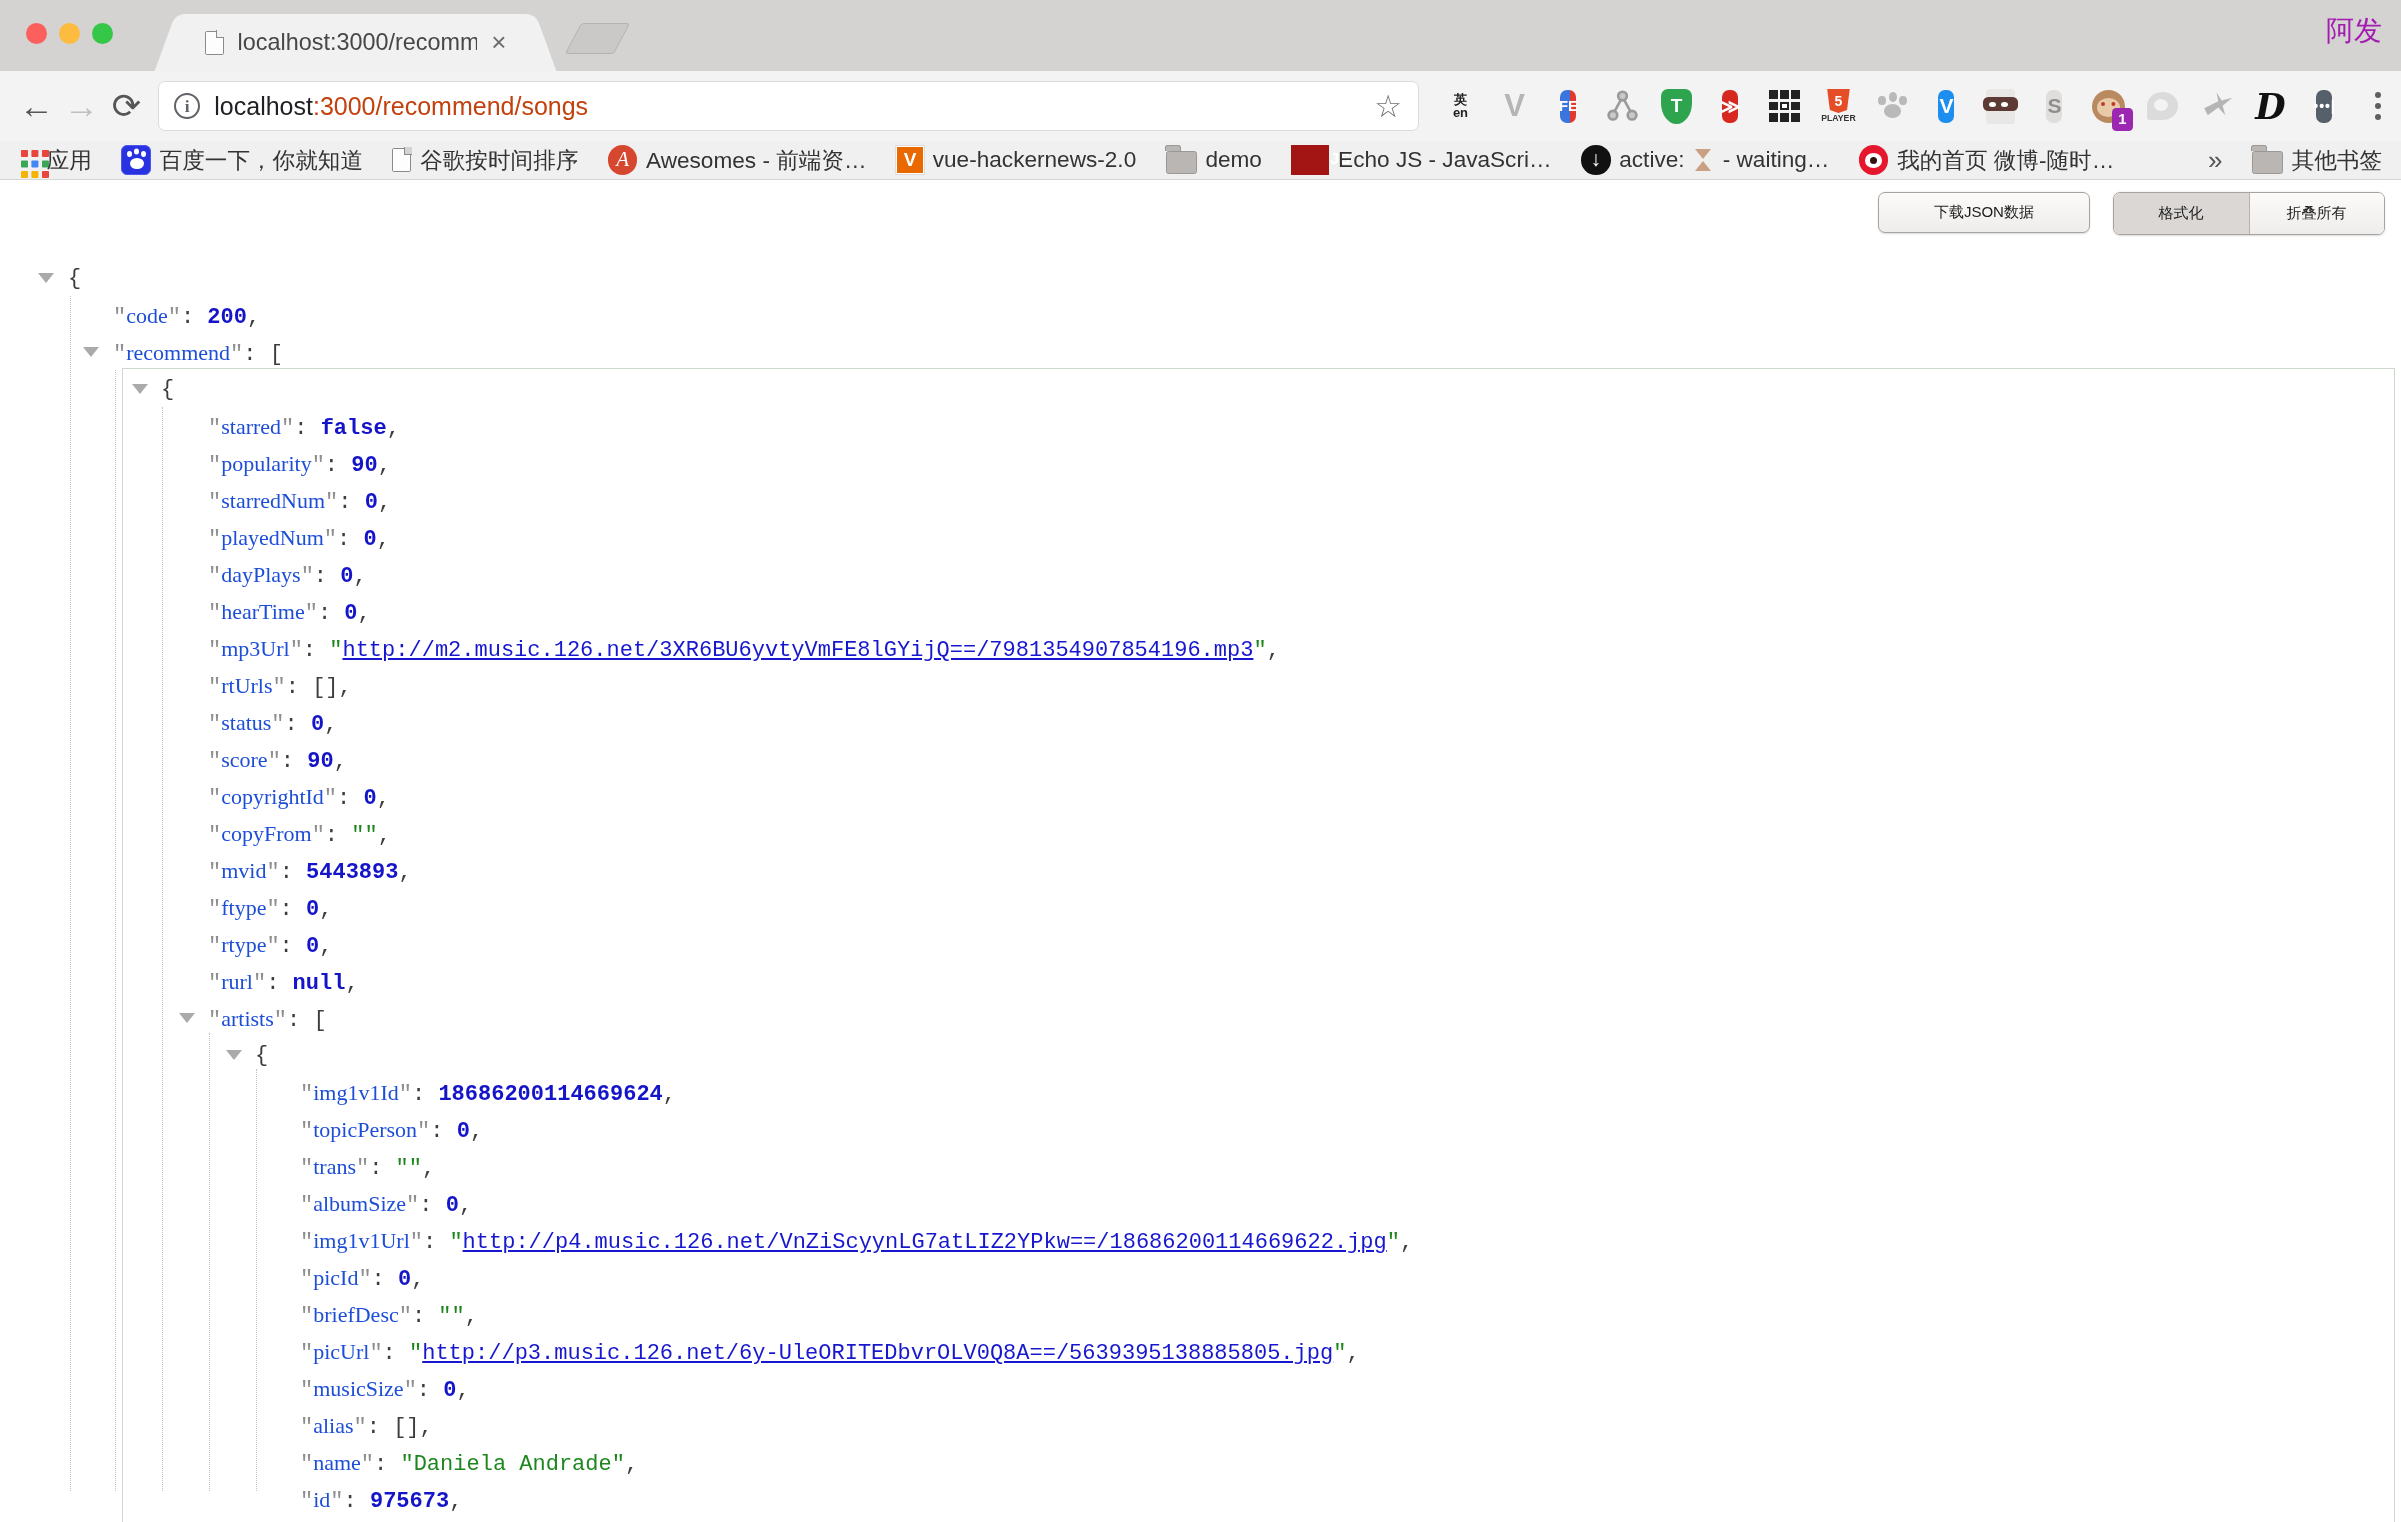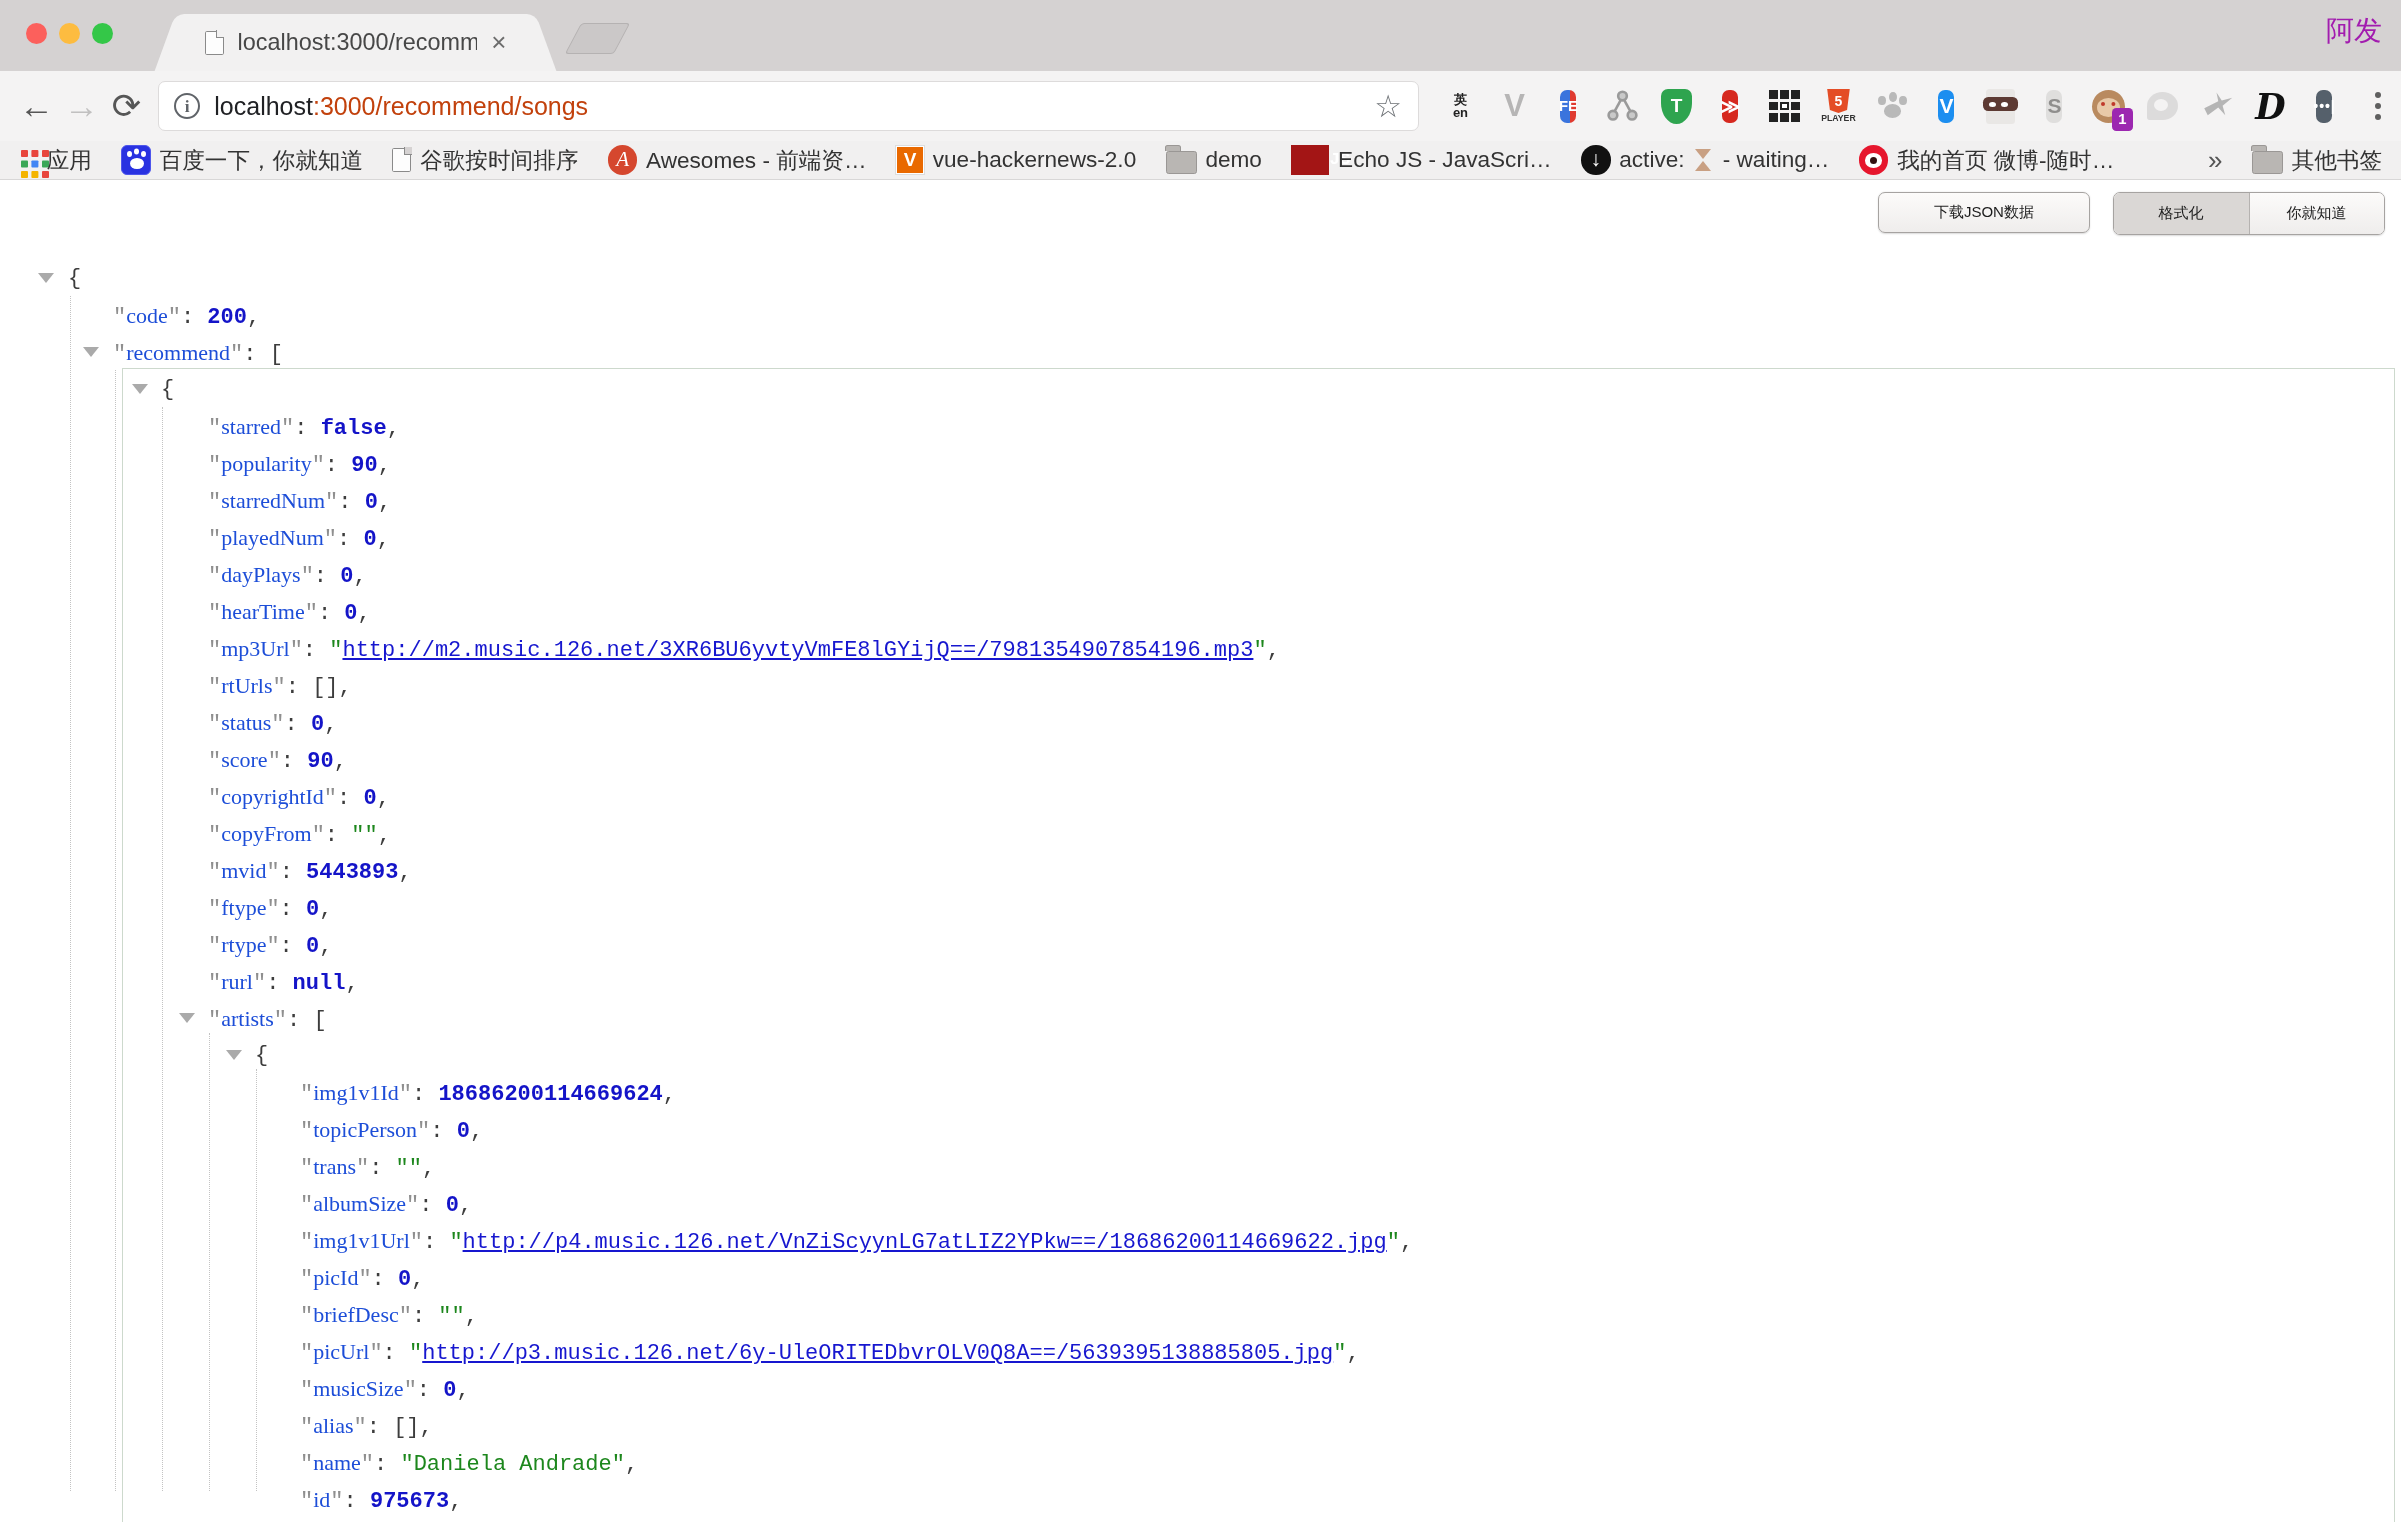--- a/index.html
+++ b/index.html
@@ -318,21 +318,21 @@
         <span class="folder"></span>
         <span>其他书签</span>
       </span>
   </div>
 
   <div class="content">
     <div class="actions">
       <button class="btn btn-download">下载JSON数据</button>
       <div class="seg">
         <button class="btn active">格式化</button>
-        <button class="btn">你就知道</button>
+        <button class="btn">折叠所有</button>
       </div>
     </div>
 
     <div class="json-layer">
       <div class="hlbox"></div>
       <div id="guides">
           <div class="guide" style="left: 70px; top: 116px; bottom: -8.7px;"></div>
           <div class="guide" style="left: 115px; top: 190px; bottom: -8.7px;"></div>
           <div class="guide" style="left: 162px; top: 227px; bottom: -8.7px;"></div>
           <div class="guide" style="left: 209px; top: 853px; bottom: -8.7px;"></div>

